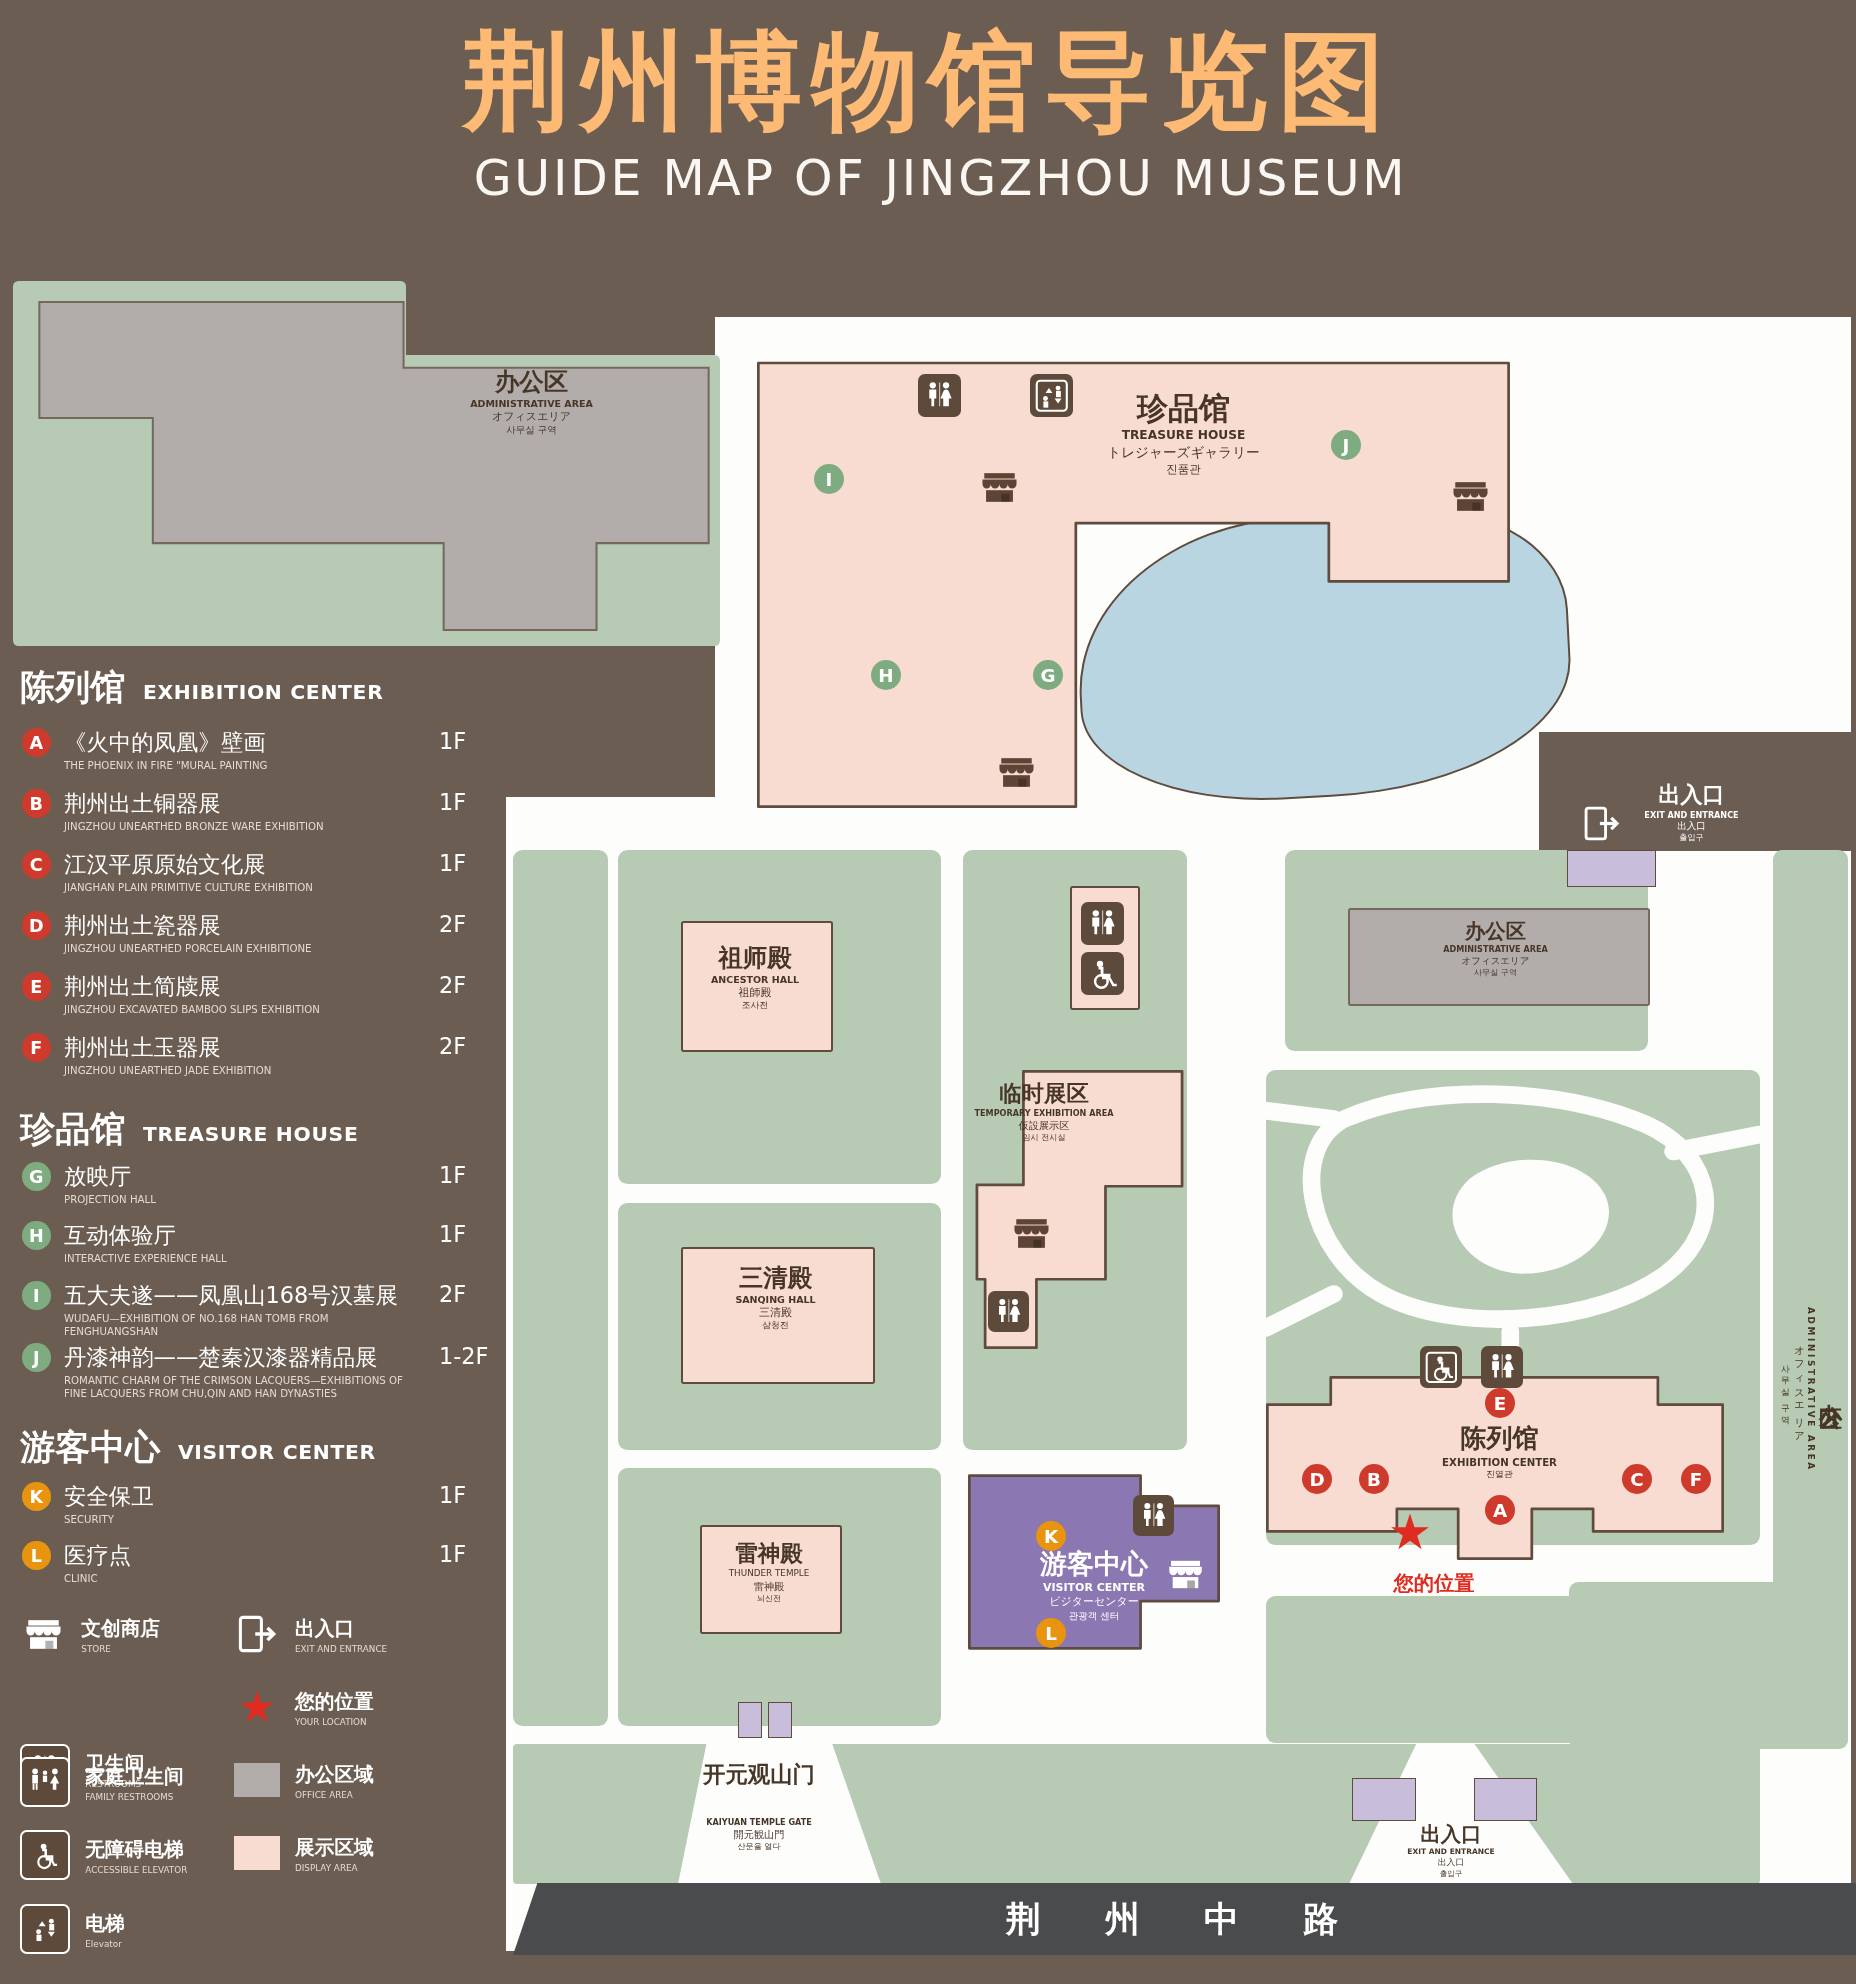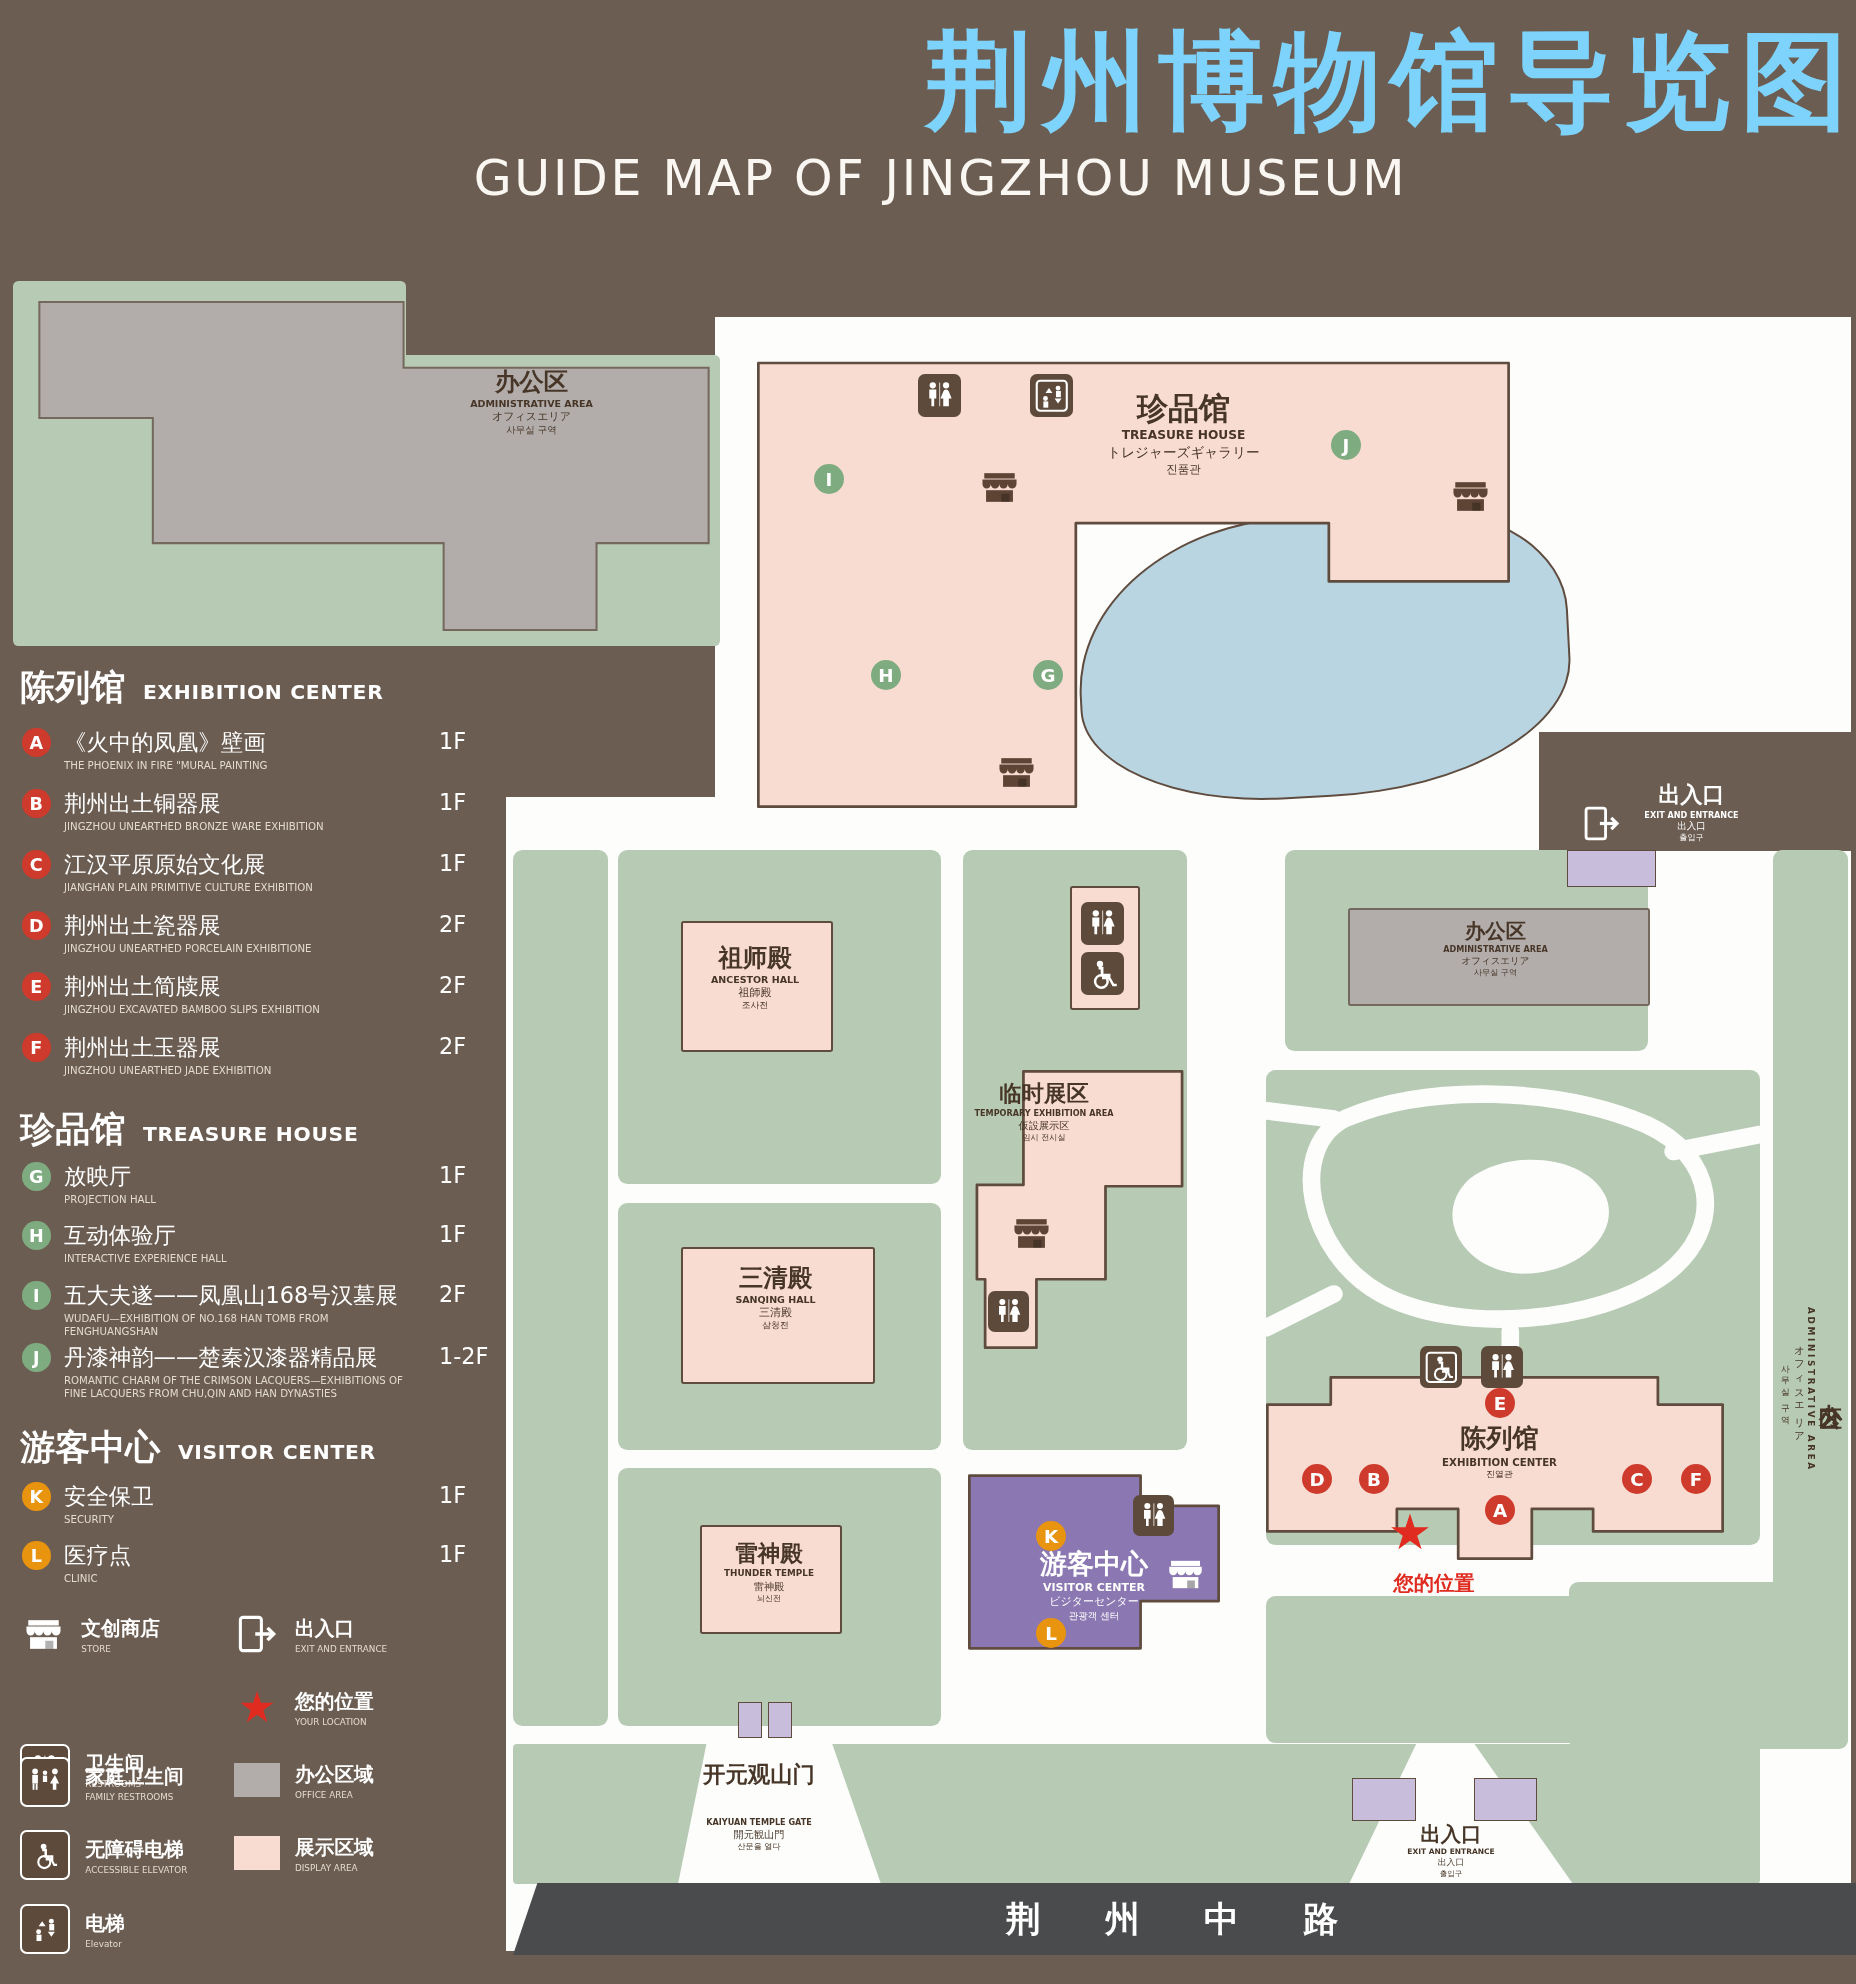--- a/index.html
+++ b/index.html
@@ -21,21 +21,21 @@
   .whiteg{color:#ffffff;}
   .marker{position:absolute;width:30px;height:30px;border-radius:50%;display:flex;align-items:center;
           justify-content:center;color:#fff;font-weight:700;font-size:18.3px;z-index:6;}
   .mk-red{background:#ce3a2b}.mk-green{background:#7fab81}.mk-orange{background:#e8940f}
   .bl{position:absolute;text-align:center;color:#473627;line-height:1.3;z-index:5;}
   .bl div{white-space:nowrap;}
   .bl .l1{font-weight:700;}
   .bl-white{color:#ffffff;}
   .vtext{position:absolute;writing-mode:vertical-rl;text-align:center;color:#473627;z-index:5;}
   .vtext div{letter-spacing:2.7px;}
-  .title{position:absolute;top:9.5px;left:0;width:100%;text-align:right;color:#7dd3fc;
+  .title{position:absolute;top:9.5px;left:0;width:100%;text-align:center;color:#fdba74;
          font-size:107px;font-weight:900;letter-spacing:9.5px;}
   .subtitle{position:absolute;top:150px;left:12px;width:100%;text-align:center;color:#faf7f2;
             font-size:49px;font-weight:400;letter-spacing:2.7px;}
   .lsec{position:absolute;left:20.3px;color:#fff;display:flex;align-items:baseline;gap:17.6px;}
   .lsec .sz{font-size:35px;font-weight:700;}
   .lsec .se{font-size:20.3px;font-weight:700;letter-spacing:0.7px;}
   .lrow{position:absolute;left:22px;width:481px;color:#fff;}
   .badge{position:absolute;left:0;top:1.4px;width:28.5px;height:28.5px;border-radius:50%;color:#fff;
          font-weight:700;font-size:17.6px;display:flex;align-items:center;justify-content:center;}
   .ltxt{margin-left:42px;width:346px;}
@@ -330,21 +330,21 @@
 
   <div class="bl" style="left:701px;top:1262px;width:149px;">
     <div class="l1" style="font-size:24.4px;">三清殿</div>
     <div style="font-size:9.5px;font-weight:700;">SANQING HALL</div>
     <div style="font-size:11px;">三清殿</div>
     <div style="font-size:8.8px;">삼청전</div>
   </div>
 
   <div class="bl" style="left:700px;top:1539px;width:138px;">
     <div class="l1" style="font-size:22.4px;">雷神殿</div>
-    <div style="font-size:8.8px;font-weight:700;">THUNDER TEMPLE</div>
+    <div style="font-size:8.8px;font-weight:400;">THUNDER TEMPLE</div>
     <div style="font-size:10.2px;">雷神殿</div>
     <div style="font-size:8.1px;">뇌신전</div>
   </div>
 
   <div class="bl bl-white" style="left:982px;top:1546px;width:224px;color:#fff;">
     <div class="l1" style="font-size:27px;">游客中心</div>
     <div style="font-size:11px;font-weight:700;">VISITOR CENTER</div>
     <div style="font-size:11px;">ビジターセンター</div>
     <div style="font-size:9.5px;">관광객 센터</div>
   </div>

